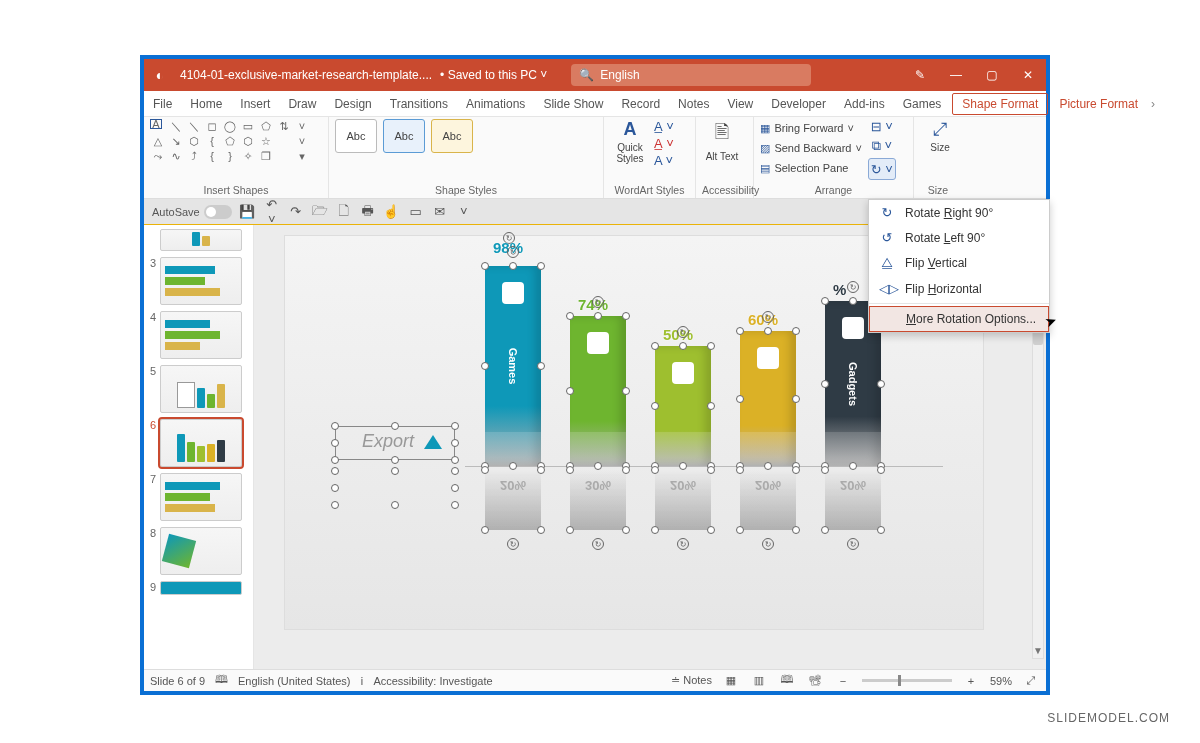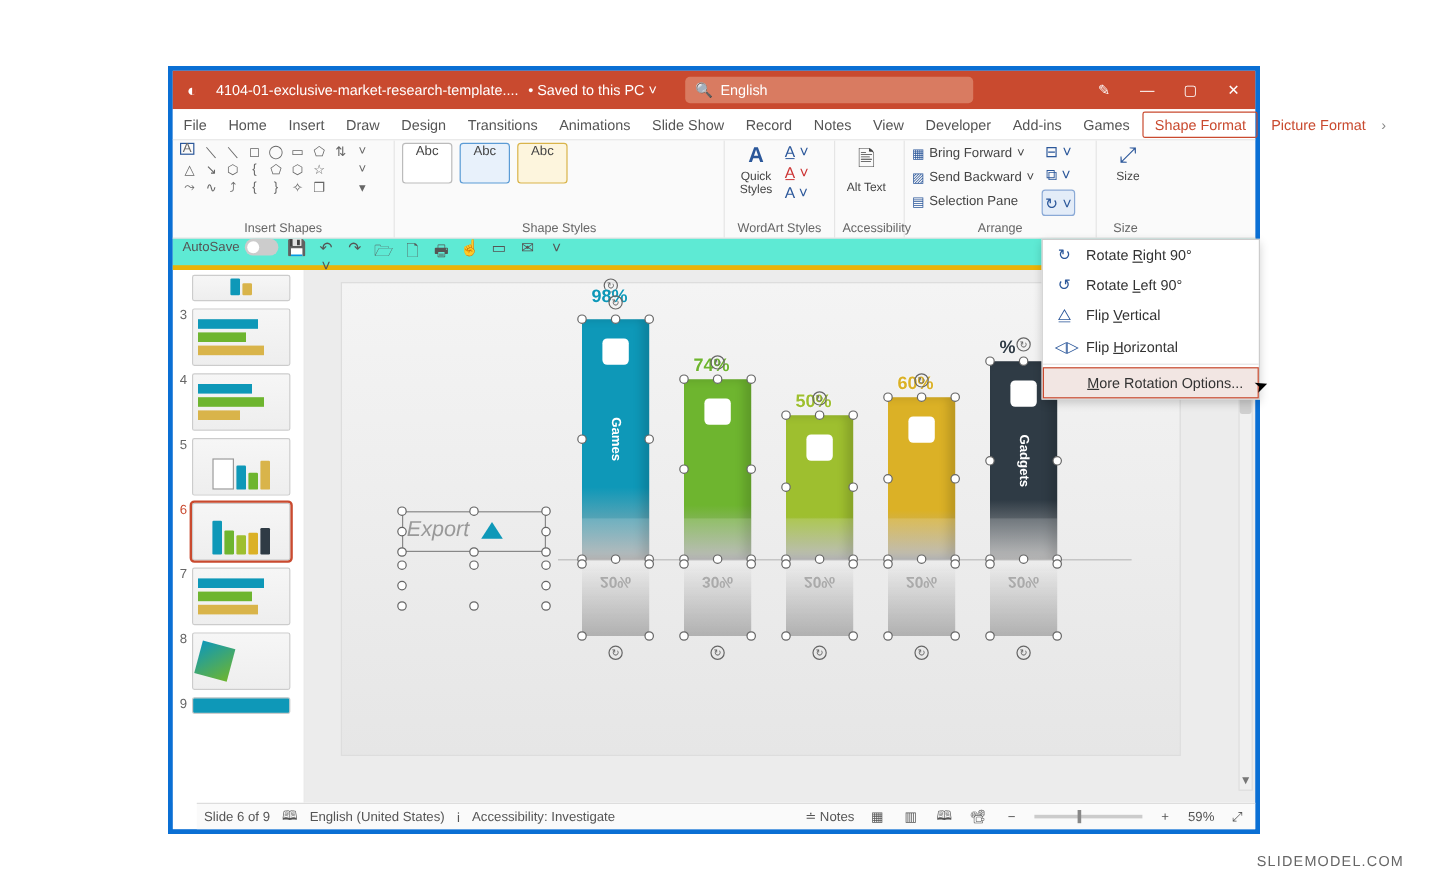--- a/index.html
+++ b/index.html
@@ -19,37 +19,37 @@
   .tabs .tab.active { color: #c94a2f; border: 1.5px solid #c94a2f; border-radius: 2px; height: 22px; margin: 0 2px; }
   .tabs .tab.pic { color: #c94a2f; }
   .tabs .overflow { padding: 0 4px; color: #888; }
   
   .ribbon { background: #fafafa; border-bottom: 1px solid #ddd; height: 82px; display: flex; font-size: 11px; color: #444; }
   .group { border-right: 1px solid #e5e5e5; padding: 2px 6px 0 6px; display: flex; flex-direction: column; }
   .group-label { text-align: center; font-size: 10.5px; color: #666; margin-top: auto; padding-bottom: 2px; }
   .shape-grid { display: grid; grid-template-columns: repeat(9, 16px); grid-auto-rows: 14px; gap: 1px 2px; font-size: 11px; color: #666; }
   .shape-grid span { display:flex; align-items:center; justify-content:center; }
   .style-row { display: flex; gap: 6px; align-items:center; }
-  .style-swatch { width: 42px; height: 34px; border: 1px solid #bbb; border-radius: 3px; display:flex; align-items:flex-start; justify-content:center; font-size: 11px; }
+  .style-swatch { width: 42px; height: 34px; border: 1px solid #bbb; border-radius: 3px; display:flex; align-items:center; justify-content:center; font-size: 11px; }
   .cmd { display: flex; align-items: center; gap: 4px; height: 18px; font-size: 11px; }
   .cmd .sq { width: 12px; height: 12px; border: 1px solid #888; }
   .stackcmd { display:flex; flex-direction:column; gap:2px; }
   .bigbtn { width: 40px; display:flex; flex-direction:column; align-items:center; gap:2px; font-size: 10px; text-align:center; }
   .bigbtn .glyph { font-size: 18px; color: #444; }
   .rotate-pressed { width: 28px; height: 22px; border: 1px solid #8aa9d6; background: #e3ecf8; border-radius: 3px; display:flex; align-items:center; justify-content:center; font-size: 13px; color:#2b579a; }
   
   .dropdown { position: absolute; right: -4px; top: 140px; width: 182px; background: #fff; border: 1px solid #ccc; box-shadow: 0 3px 8px rgba(0,0,0,.2); font-size: 12px; color: #333; z-index: 50; }
   .dropdown .ditem { display: flex; align-items: center; gap: 10px; padding: 5px 10px; }
   .dropdown .ditem .dicon { width: 16px; text-align: center; color: #2b579a; font-size: 13px; }
   .dropdown .hl { background: #f2e6e3; border: 1.5px solid #c94a2f; }
   .dropdown hr { border: none; border-top: 1px solid #e5e5e5; margin: 2px 0; }
   .dropdown u { text-decoration: underline; }
   .cursor-arrow { position:absolute; right: -11px; top: 254px; font-size: 14px; color:#000; transform: rotate(-20deg); z-index:60;}
   
-  .qat { height: 26px; background: #5eead4; border-bottom: 4px solid #eab308; display:flex; align-items:flex-start; gap:8px; padding: 0 8px; font-size: 11px; color:#555; }
+  .qat { height: 26px; background: #e5e5e5; border-bottom: 1px solid #eab308; display:flex; align-items:center; gap:8px; padding: 0 8px; font-size: 11px; color:#555; }
   .qat .autosave { display:flex; align-items:center; gap:4px; }
   .toggle { width: 28px; height: 14px; border-radius: 7px; background: #ccc; position: relative; }
   .toggle::after { content:""; width:10px; height:10px; border-radius:50%; background:#fff; position:absolute; left:2px; top:2px; }
   .qat .qbtn { width:16px; text-align:center; font-size:13px; }
   
   .work { flex:1; display:flex; overflow:hidden; }
   .thumbrail { width: 110px; background:#fff; border-right:1px solid #e5e5e5; overflow:hidden; padding: 4px 2px; }
   .thumb { display:flex; gap:4px; margin-bottom:6px; align-items:flex-start;}
   .thumb .tn { font-size:11px; color:#666; width:10px; text-align:right; }
   .thumb .timg { width: 82px; height: 48px; border:1px solid #ccc; background: linear-gradient(#f6f6f6,#eee); border-radius:2px; position:relative;}
@@ -70,21 +70,21 @@
   .bar .stripe { position:absolute; bottom:0; left:0; right:0; height:34px; background: rgba(255,255,255,.15);}
   .bar .vtext { position:absolute; left:50%; top:50%; transform: translate(-50%,-50%) rotate(0deg); color:#fff; font-weight:600; font-size:11px; writing-mode: vertical-rl; }
   .bar .icon { position:absolute; left:50%; top:16px; transform:translateX(-50%); width:22px; height:22px; background:#fff; border-radius:4px; }
   .pct { position:absolute; font-weight:700; font-size:15px; text-shadow:0 0 2px #fff; }
   .reflect { position:absolute; height:60px; background: linear-gradient(rgba(120,120,120,.5), rgba(120,120,120,0)); border-radius:4px; transform: scaleY(-1); filter: blur(.3px);}
   .reflect .rpct { position:absolute; left:50%; bottom:8px; transform:translateX(-50%); color:#aaa; font-weight:700; font-size:13px;}
   .legend { position:absolute; color:#999; font-size:18px; display:flex; align-items:center; gap:10px; font-family: Georgia, serif; font-style:italic;}
   .legend .tri { width:0; height:0; border-left:9px solid transparent; border-right:9px solid transparent; }
   .hrline { position:absolute; left:180px; right:40px; height:1px; background:#bbb; }
   
-  .status { height: 22px; border-top:1px solid #ddd; background:#fafafa; display:flex; align-items:center; font-size:11px; color:#555; padding: 0 6px; gap:10px;margin-left:20px; }
+  .status { height: 22px; border-top:1px solid #ddd; background:#fafafa; display:flex; align-items:center; font-size:11px; color:#555; padding: 0 6px; gap:10px; }
   .status .spacer { flex:1; }
   .status .zoom-slider { width:90px; height:3px; background:#ccc; position:relative; }
   .status .zoom-slider::after{content:"";position:absolute;left:40%;top:-4px;width:3px;height:11px;background:#888;}
   .vbtn { width:18px; text-align:center; }
   
   .watermark { position:absolute; right: 30px; bottom: 18px; font-size: 12px; letter-spacing: 1px; color:#666; }
 </style>
 </head>
 <body>
 
@@ -348,21 +348,21 @@
       <div class="thumb">
           <div class="tn">9</div>
           <div class="timg" style="height:14px;background:#0e98b8"></div>
         </div>
     </div>
 
     <div class="canvas-wrap">
       <div class="slide">
 
         <div class="selbox" style="left:50px;top:190px;width:120px;height:34px">
-          <div class="legend" style="left:3px;top:4px;position:absolute">
+          <div class="legend" style="left:26px;top:4px;position:absolute">
               <span>Export</span>
               <span class="tri" style="border-bottom:14px solid #0e98b8"></span>
             </div>
         </div>
         <div class="hrline" style="top:230px"></div>
 
         <div class="rot" style="left:218px;top:-4px">↻</div>
 
         <div id="bars-root">
             <div class="bar" style="left: 200px; top: 30px; width: 56px; height: 200px; background: linear-gradient(rgb(14, 152, 184), rgb(14, 152, 184) 70%, rgba(0, 0, 0, 0.25));">

